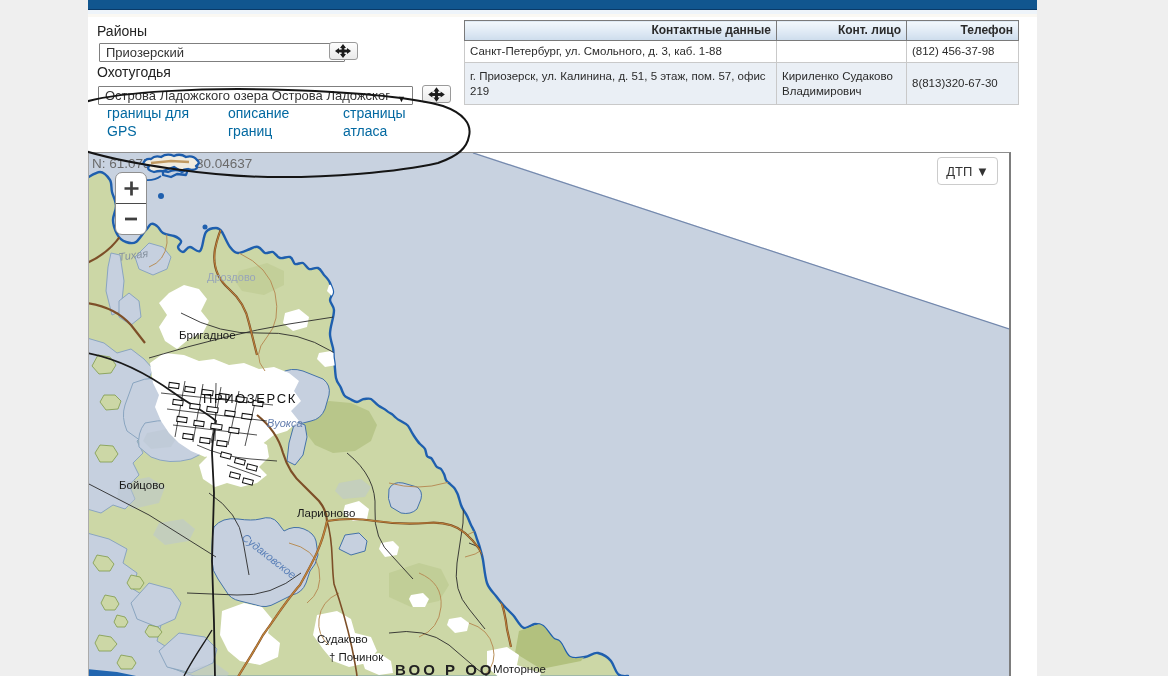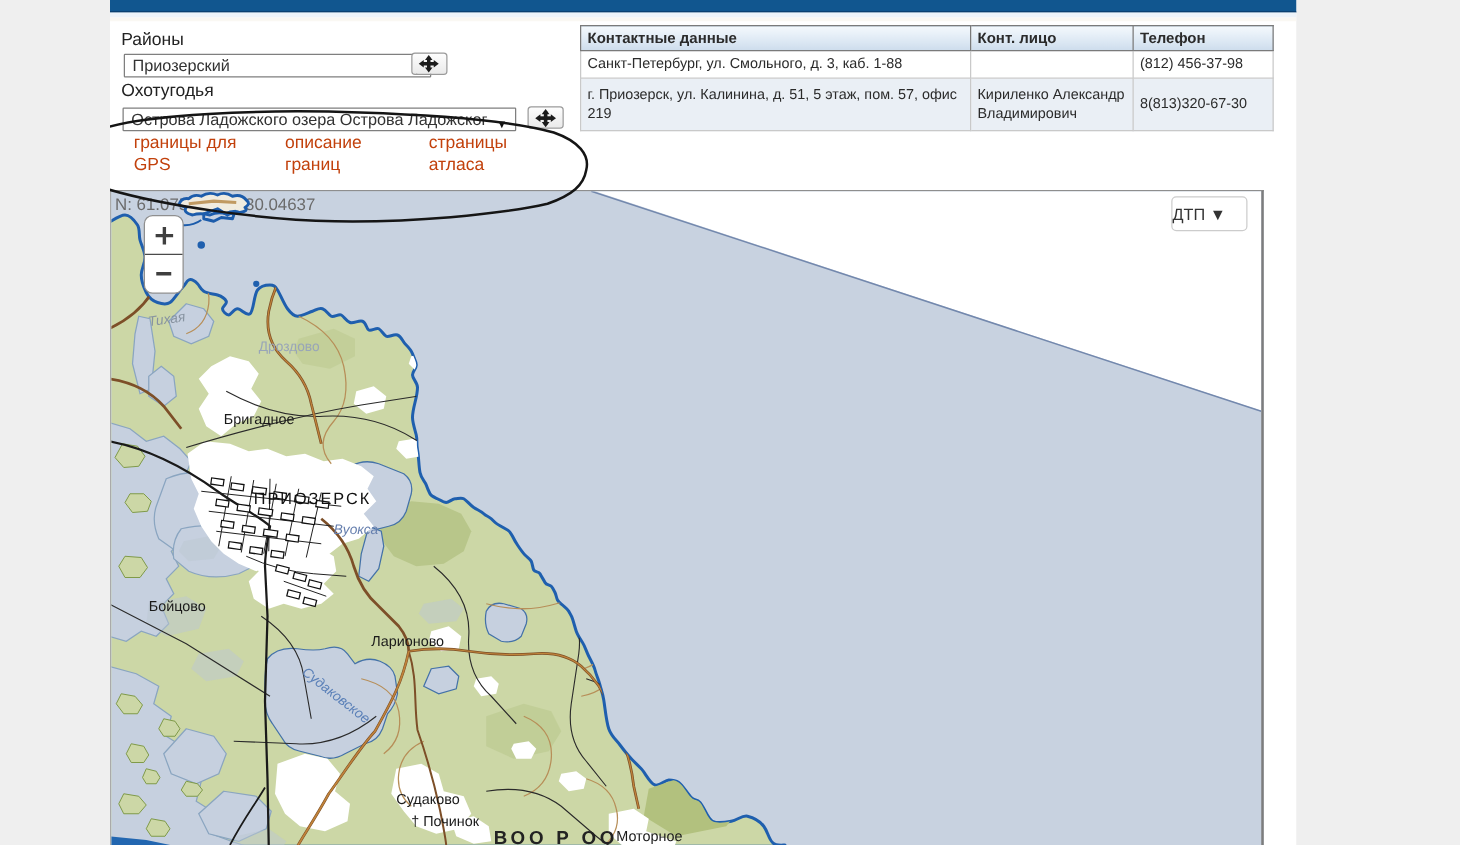--- a/index.html
+++ b/index.html
@@ -3,31 +3,31 @@
 html,body{margin:0;padding:0}
 body{width:1168px;height:676px;background:#efefef;font-family:"Liberation Sans",sans-serif;position:relative;overflow:hidden}
 #content{position:absolute;left:88px;top:0;width:949px;height:676px;background:#fff}
 #topbar{position:absolute;left:0;top:0;width:949px;height:9px;background:#11568f;border-bottom:1px solid #0a3a68}
 #strip1{position:absolute;left:0;top:10px;width:949px;height:4px;background:#eef4fa}
 #strip2{position:absolute;left:0;top:14px;width:949px;height:3px;background:#faf8f3}
 .lbl{position:absolute;font-size:14px;font-weight:normal;color:#222}
 .sel{position:absolute;box-sizing:border-box;border:1px solid #7f7f7f;border-radius:1px;background:#fff;font-size:13px;color:#333;padding:0 0 0 6px;white-space:nowrap;overflow:hidden}
 .sel .arr{position:absolute;right:6px;top:3px;font-size:9px;color:#111}
 .movebtn{position:absolute;border:1px solid #9a9a9a;border-radius:3px;background:linear-gradient(#fdfdfd,#eaeaea)}
-.link{position:absolute;color:#c2410c;font-size:14px;line-height:18px}
+.link{position:absolute;color:#0369a1;font-size:14px;line-height:18px}
 table#ct{position:absolute;left:376px;top:20px;border-collapse:collapse;font-size:11.5px;line-height:15px;color:#2b2b2b;table-layout:fixed}
-#ct th{background:linear-gradient(#f3f8fc,#dbe7f3 65%,#cddcec);border:1px solid #7a7a7a;font-weight:bold;text-align:left;padding:2px 5px;height:15px;font-size:12px}
+#ct th{background:linear-gradient(#f3f8fc,#dbe7f3 65%,#cddcec);border:1px solid #7a7a7a;font-weight:bold;text-align:right;padding:2px 5px;height:15px;font-size:12px}
 #ct td{border:1px solid #c9c9c9;padding:3px 5px;vertical-align:middle}
 #ct tr.r1 td{height:15px}
 #ct tr.alt td{background:#eaeff5;height:35px}
 #map{position:absolute;left:0;top:152px;width:920px;height:524px;border-top:1px solid #8e8e8e;border-left:1px solid #aaa;border-right:2px solid #7d7d7d;overflow:hidden;background:#c9d3e1}
 #zoomctl{position:absolute;left:26px;top:19px;width:30px;height:61px;background:#fff;border:1px solid #8f8f8f;border-radius:7px;z-index:6}
 #zoomctl .zb{width:30px;height:30px;display:flex;align-items:center;justify-content:center}
 #zoomctl .zb:first-child{border-bottom:1px solid #4a4a4a}
-#dtp{position:absolute;box-sizing:border-box;left:848px;top:4px;width:61px;height:28px;background:#fff;border:1px solid #ccc;border-radius:4px;z-index:6;font-size:13px;color:#333;text-align:left;line-height:27px}
+#dtp{position:absolute;box-sizing:border-box;left:848px;top:4px;width:61px;height:28px;background:#fff;border:1px solid #ccc;border-radius:4px;z-index:6;font-size:13px;color:#333;text-align:center;line-height:27px}
 #annot{position:absolute;left:0;top:0;width:1037px;height:676px;pointer-events:none;z-index:9}
 </style></head>
 <body>
 <div id="content">
 <div id="topbar"></div>
     <div id="strip1"></div>
     <div id="strip2"></div>
 <div class="lbl" style="left:9px;top:23px">Районы</div>
 <div class="sel" style="left:11px;top:43px;width:246px;height:19px;line-height:18px">Приозерский<span class="arr">▼</span></div>
 <div class="movebtn" style="left:241px;top:42px;width:27px;height:16px">
@@ -67,21 +67,21 @@
           <th style="width:119px">Конт. лицо</th>
           <th style="width:101px">Телефон</th>
         </tr>
 <tr class="r1">
           <td>Санкт-Петербург, ул. Смольного, д. 3, каб. 1-88</td>
           <td></td>
           <td>(812) 456-37-98</td>
         </tr>
 <tr class="alt">
           <td>г. Приозерск, ул. Калинина, д. 51, 5 этаж, пом. 57, офис 219</td>
-          <td>Кириленко Александр Владимирович</td>
+          <td>Кириленко Судаково Владимирович</td>
           <td>8(813)320-67-30</td>
         </tr>
 </tbody>
     </table>
 
 <div id="map">
 <svg id="mapsvg" width="920" height="524" viewBox="0 0 920 524">
 <defs>
 <clipPath id="landclip">
             <path d="M-2,25 C0,24 7,19 11,19 C15,19 19,24 21,27 C23,30 22,35 23,39 C24,43 27,48 27,53 C27,58 24,62 24,67 C24,72 26,77 28,81 C30,85 34,88 37,89 C40,90 44,91 47,89 C50,87 54,80 57,77 C60,74 60,72 62,71 C64,70 67,72 69,74 C71,76 71,78 74,80 C77,82 82,82 85,83 C88,84 91,86 92,88 C93,90 89,92 89,94 C89,96 92,99 94,99 C96,99 98,94 101,94 C104,94 108,100 111,98 C114,96 114,83 117,79 C120,75 124,75 127,75 C130,75 131,76 133,79 C135,82 138,90 141,94 C144,98 146,100 149,100 C152,100 158,97 161,96 C164,95 166,93 169,94 C172,95 174,99 176,100 C178,101 182,98 184,99 C186,100 188,104 191,105 C194,106 198,103 201,104 C204,105 204,110 206,111 C208,112 212,109 214,110 C216,111 218,115 220,116 C222,117 226,114 229,115 C232,116 233,120 235,122 C237,124 240,127 241,130 C242,133 244,136 244,139 C244,142 241,144 241,147 C241,150 245,153 245,157 C245,161 244,165 243,169 C242,173 241,177 241,181 C241,185 243,191 244,195 C245,199 244,202 245,207 C246,212 246,220 247,225 C248,230 251,232 252,235 C253,238 254,240 255,242 C256,244 259,245 261,246 C263,247 266,249 268,249 C270,249 273,246 275,246 C277,246 280,245 282,246 C284,247 287,251 290,253 C293,255 296,256 298,258 C300,260 302,260 304,262 C306,264 308,266 310,267 C312,268 315,270 317,271 C319,272 320,274 321,276 C322,278 323,280 325,283 C327,286 329,289 331,291 C333,293 335,294 336,296 C337,298 337,301 338,303 C339,305 342,304 343,306 C344,308 346,311 347,313 C348,315 351,315 352,316 C353,317 354,319 355,321 C356,323 356,325 357,327 C358,329 360,330 361,331 C362,332 365,334 366,336 C367,338 368,339 369,342 C370,345 371,349 372,352 C373,355 375,358 377,361 C379,364 380,368 382,372 C384,376 386,379 387,383 C388,387 390,391 391,395 C392,399 393,401 394,407 C395,413 396,424 398,430 C400,436 404,439 407,443 C410,447 414,452 417,455 C420,458 421,459 424,462 C427,465 431,474 435,475 C439,476 443,471 446,471 C449,471 451,471 454,473 C457,475 461,482 464,485 C467,488 468,486 471,489 C474,492 477,502 481,504 C485,506 491,505 496,504 C501,503 505,499 509,500 C513,501 519,504 522,508 C525,512 526,518 529,521 C532,524 537,523 539,523 L539,524 L-2,524 Z"></path>

